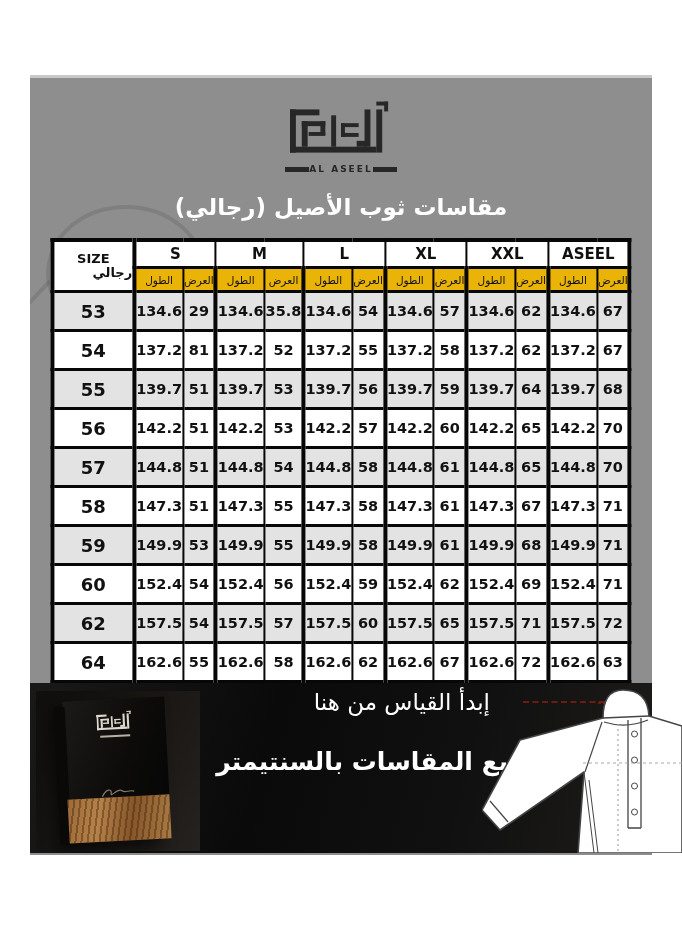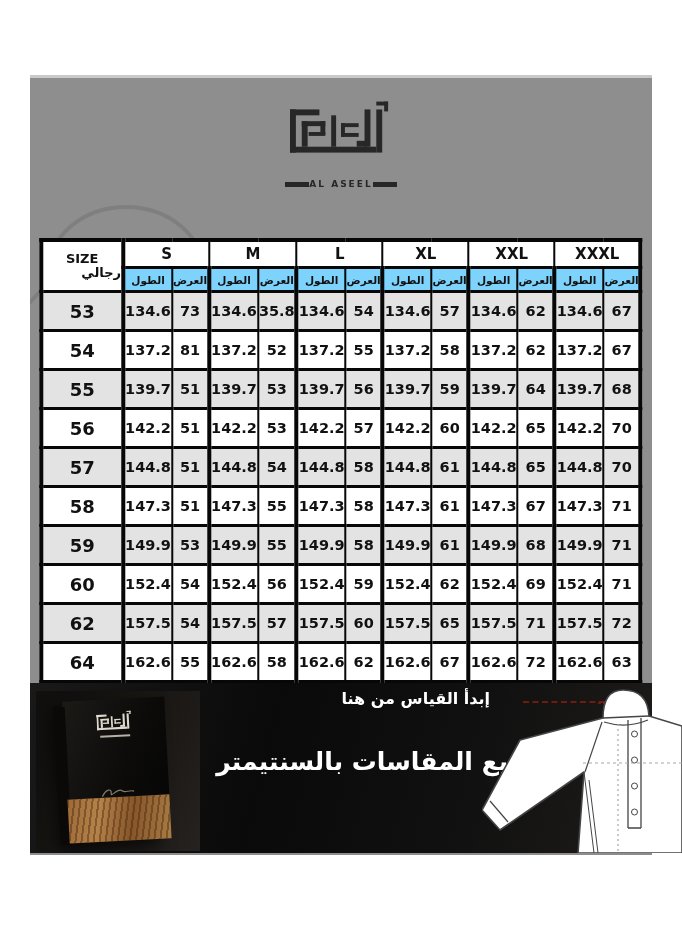--- a/index.html
+++ b/index.html
@@ -9,36 +9,36 @@
   
   .gray-panel{position:absolute;left:30px;top:75px;width:622px;height:608px;
               background:#8e8e8e;border-top:3px solid #c9c9c9;overflow:hidden;}
 
   .bg-art{position:absolute;left:-14px;top:55px;width:360px;height:430px;opacity:1;}
 
   
   .logo-block{position:absolute;top:23px;left:50%;transform:translateX(-50%);
               width:140px;text-align:center;color:#272727;}
   .logo-block svg.kufic{display:block;margin:0 auto;width:102px;height:62px;color:#272727;}
-  .logo-sub{display:flex;align-items:center;justify-content:center;margin-top:16px;}
+  .logo-sub{display:flex;align-items:center;justify-content:center;margin-top:1px;}
   .logo-sub .bar{display:inline-block;width:24px;height:5px;background:#272727;}
   .logo-sub .txt{font-size:9px;font-weight:bold;letter-spacing:2px;color:#272727;}
 
   .title{position:absolute;top:116px;left:0;width:100%;margin:0;text-align:center;
          direction:rtl;color:#ffffff;font-size:23px;font-weight:bold;}
 
   
   .table-wrap{position:absolute;top:160px;left:50%;transform:translateX(-50%);}
   table{border-collapse:collapse;background:#ffffff;border:4px solid #070707;}
   th,td{border:2px solid #070707;border-top-width:3px;border-bottom-width:3px;
         text-align:center;vertical-align:middle;padding:0;color:#111;}
   th.size-head{width:38px;border-right-width:4px;font-size:13px;line-height:1.05;background:#fff;}
   th.size-head .ar{font-size:13px;direction:rtl;margin-left:38px;}
   th.grp{height:24px;font-size:15px;font-weight:bold;background:#fff;}
-  th.sub{height:21px;font-size:10.5px;font-weight:bold;background:#7dd3fc;direction:rtl;}
+  th.sub{height:21px;font-size:10.5px;font-weight:normal;background:#eab308;direction:rtl;}
   th.len,td.len{width:45px;border-left-width:4px;}
   th.wid,td.wid{width:27px;}
   td{height:36px;font-size:14.5px;font-weight:bold;background:#fff;}
   td.size-cell{font-size:18px;border-right-width:4px;}
   tr.shaded td{background:#e3e3e3;}
 
   
   .footer{position:absolute;left:0;top:683px;width:682px;height:170px;}
   .black-panel{position:absolute;left:30px;top:0;width:622px;height:170px;
                background:linear-gradient(105deg,#191919,#0a0a0a 38%,#101010 68%,#1e1c1a);
@@ -55,21 +55,21 @@
   .pbox-wood{position:absolute;left:0;right:0;bottom:0;height:44px;
              background:repeating-linear-gradient(100deg,rgba(60,28,4,.38) 0 2px,rgba(0,0,0,0) 2px 6px),
                         linear-gradient(100deg,#9c6a38,#b5824a 30%,#86562a 62%,#a97c45);}
   .pbox-logo{position:absolute;top:12px;left:50%;transform:translateX(-50%);width:40px;
              text-align:center;color:#ddd8cc;}
   .pbox-logo svg{width:36px;height:22px;display:block;margin:0 auto;}
   .pbox-logo .mini-bar{display:block;width:30px;height:2px;background:#b7b1a5;margin:2px auto 0;}
   .pbox-script{position:absolute;top:86px;left:50%;transform:translateX(-50%);width:40px;height:16px;}
 
   .start-text{position:absolute;top:6px;right:162px;margin:0;direction:rtl;color:#ffffff;
-              font-size:16px;font-weight:bold;white-space:nowrap;}
+              font-size:23px;font-weight:normal;white-space:nowrap;}
   .measure-line{position:absolute;top:18px;left:523px;width:82px;height:0;
                 border-top:2px dashed #6e1b12;}
   .units-note{position:absolute;top:64px;left:180px;width:340px;margin:0;text-align:center;
               direction:rtl;color:#ffffff;font-size:25px;font-weight:bold;}
 
   .thobe{position:absolute;right:0;top:5px;width:200px;height:165px;}
 </style>
 </head>
 <body>
 
@@ -119,56 +119,57 @@
       <svg class="kufic">
           <use href="#kufic"></use>
         </svg>
       <div class="logo-sub">
         <span class="bar"></span>
         <span class="txt">AL ASEEL</span>
         <span class="bar"></span>
       </div>
     </div>
 
+    <h1 class="title">مقاسات ثوب الأصيل (رجالي)</h1>
 
     <div class="table-wrap">
       <table id="size-table">
         <thead>
             <tr>
               <th rowspan="2" class="size-head">
                 <div>SIZE</div>
                 <div class="ar">رجالي</div>
               </th>
               <th colspan="2" class="grp">S</th>
               <th colspan="2" class="grp">M</th>
               <th colspan="2" class="grp">L</th>
               <th colspan="2" class="grp">XL</th>
               <th colspan="2" class="grp">XXL</th>
-              <th colspan="2" class="grp">XXXL</th>
+              <th colspan="2" class="grp">ASEEL</th>
             </tr>
             <tr>
               <th class="sub len">الطول</th>
               <th class="sub wid">العرض</th>
               <th class="sub len">الطول</th>
               <th class="sub wid">العرض</th>
               <th class="sub len">الطول</th>
               <th class="sub wid">العرض</th>
               <th class="sub len">الطول</th>
               <th class="sub wid">العرض</th>
               <th class="sub len">الطول</th>
               <th class="sub wid">العرض</th>
               <th class="sub len">الطول</th>
               <th class="sub wid">العرض</th>
             </tr>
           </thead>
         <tbody>
             <tr class="shaded">
               <td class="size-cell">53</td>
               <td class="len">134.6</td>
-              <td class="wid">73</td>
+              <td class="wid">29</td>
               <td class="len">134.6</td>
               <td class="wid">35.8</td>
               <td class="len">134.6</td>
               <td class="wid">54</td>
               <td class="len">134.6</td>
               <td class="wid">57</td>
               <td class="len">134.6</td>
               <td class="wid">62</td>
               <td class="len">134.6</td>
               <td class="wid">67</td>

